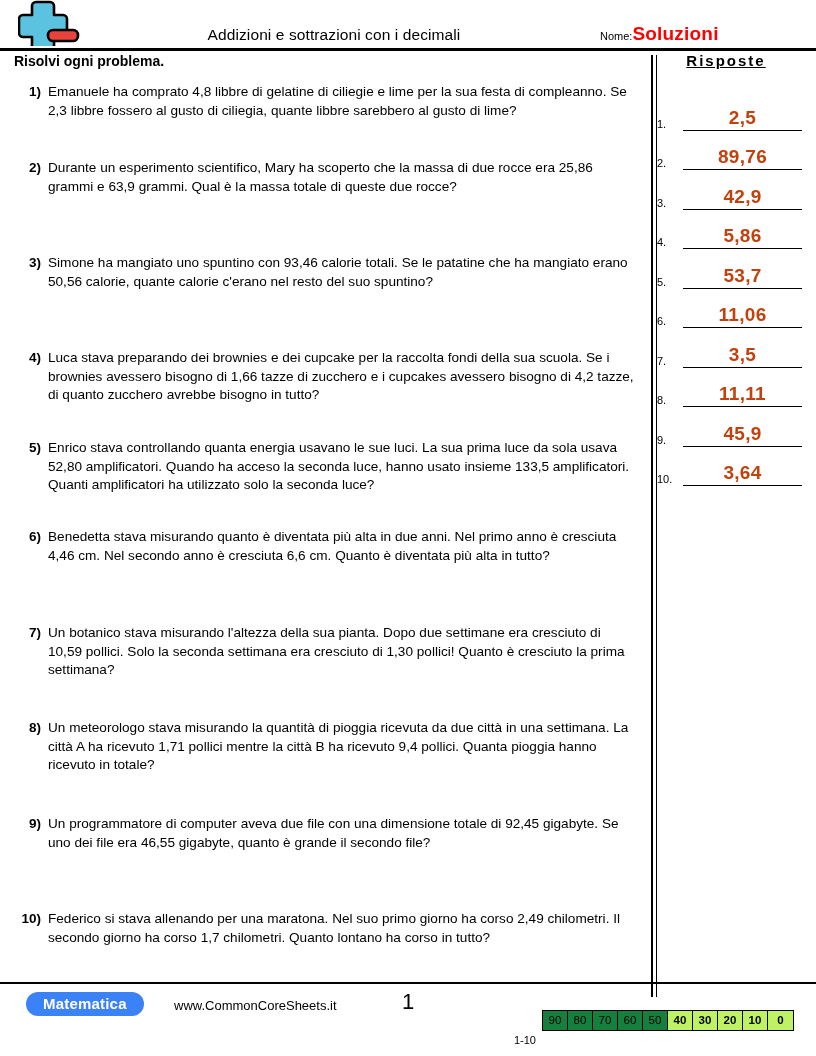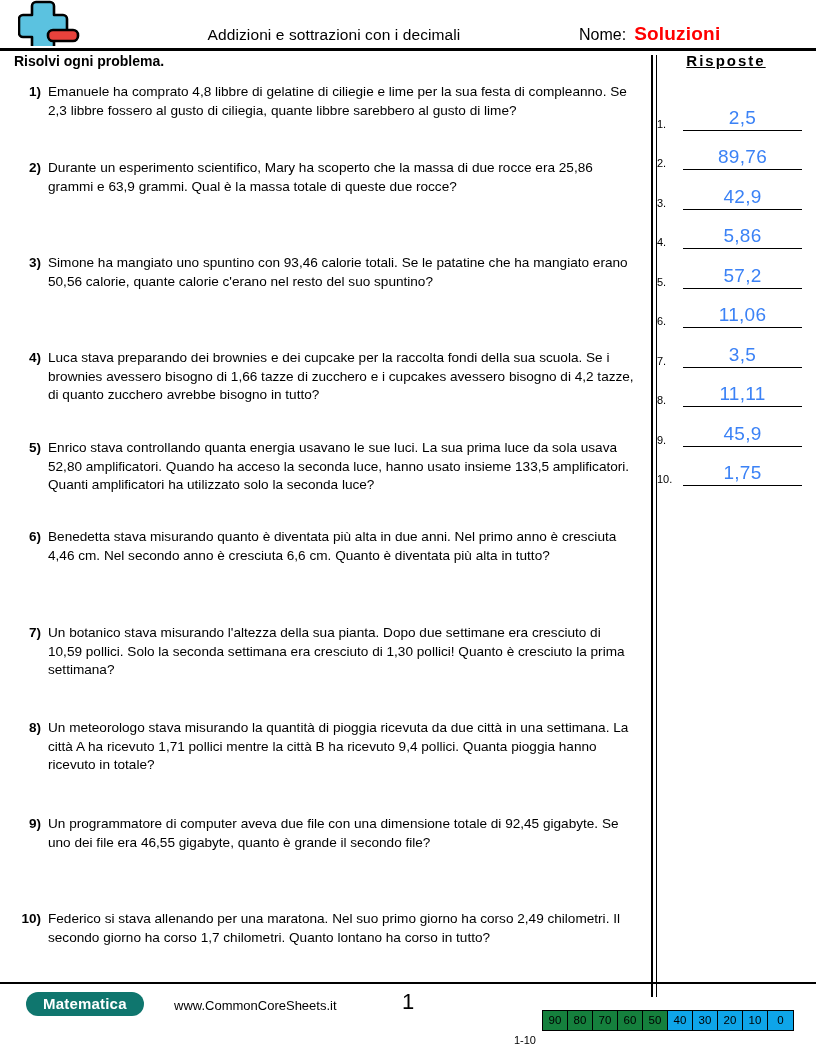--- a/index.html
+++ b/index.html
@@ -13,22 +13,22 @@
   .page { position: relative; width: 816px; height: 868px; padding: 0 14px; }
 
   
   .header { position: relative; height: 48px; display: flex; align-items: flex-end; padding-bottom: 2px; }
   .logo-mark { position: absolute; left: 4px; top: 0px; width: 62px; height: 46px; }
   .title-block {
     position: absolute; left: 90px; right: 0; bottom: 3px;
     display: flex; align-items: baseline;
   }
   .sheet-title { flex: 0 0 auto; width: 460px; text-align: center; font-size: 15.5px; letter-spacing: 0.1px; }
-  .name-label { font-size: 16px; margin-left: 15px; }
-  .name-value { font-size: 19px; font-weight: bold; color: #ff0000; margin-left: 8px; letter-spacing: 0.2px; }
+  .name-label { font-size: 11px; margin-left: 36px; }
+  .name-value { font-size: 19px; font-weight: bold; color: #ff0000; margin-left: 0; letter-spacing: 0.2px; }
 
   .rule-top { height: 3px; background: #000; margin: 0 -14px; }
 
   
   .subhead-row { display: flex; align-items: flex-start; height: 26px; }
   .instruction { width: 618px; font-size: 14px; font-weight: bold; padding-top: 2px; }
   .answers-title { flex: 1; text-align: center; font-size: 15px; font-weight: bold;
                    text-decoration: underline; letter-spacing: 2px; padding-top: 1px; padding-left: 18px; }
 
   .content { position: relative; display: flex; height: 905px; }
@@ -41,43 +41,43 @@
 
   .questions { width: 623px; padding-top: 6px; }
   .q { display: flex; margin-bottom: 0px; }
   .q-num { width: 34px; text-align: right; font-weight: bold; font-size: 13.5px; padding-right: 7px; padding-top: 1px; flex: 0 0 auto; }
   .q-text { flex: 1; font-size: 13.6px; line-height: 18.5px; }
 
   .answers { flex: 1; padding-left: 20px; padding-top: 14px; }
   .ans-row { display: flex; align-items: flex-end; height: 39.5px; }
   .ans-num { width: 26px; font-size: 11px; text-align: left; padding-bottom: 1px; flex: 0 0 auto; }
   .ans-line { flex: 1; border-bottom: 1.5px solid #000; text-align: center; padding-bottom: 1px; }
-  .ans-val { font-size: 19px; font-weight: normal; color: #3b82f6; letter-spacing: 0.3px; }
+  .ans-val { font-size: 19px; font-weight: bold; color: #c2410c; letter-spacing: 0.3px; }
 
   
   .footer-rule { height: 2px; background: #000; margin: 0 -14px; }
   .footer { position: relative; height: 52px; }
   .brand-badge {
     position: absolute; left: 12px; top: 8px;
-    background: #0f766e; color: #fff; border-radius: 13px;
+    background: #3b82f6; color: #fff; border-radius: 13px;
     font-size: 15px; font-weight: bold; padding: 3px 17px 4px 17px;
     letter-spacing: 0.2px;
   }
   .brand-site { position: absolute; left: 160px; top: 14px; font-size: 13px; }
   .page-num { position: absolute; left: 0; right: 0; top: 5px; text-align: center; font-size: 22px; }
 
   .scale { position: absolute; right: 8px; top: 10px; display: flex; align-items: center; }
   .scale-label { font-size: 11px; margin-right: 6px; margin-top: 40px; }
   .scale-cells { display: flex; border: 1px solid #000; }
   .scale-cell {
     width: 25px; height: 19px; line-height: 18px; text-align: center;
     font-size: 11.5px; border-right: 1px solid #000; background: #15803d;
   }
   .scale-cell:last-child { border-right: none; }
-  .scale-cell.hi { background: #0ea5e9; }
+  .scale-cell.hi { background: #bef264; font-weight: bold; }
 </style>
 </head>
 <body>
 
 <div class="page">
 
   <div class="header">
     <div class="logo-mark">
       <svg width="62" height="46" viewBox="0 0 62 46">
         <path d="M18 2 h14 a4 4 0 0 1 4 4 v9 h9 a4 4 0 0 1 4 4 v14 a4 4 0 0 1 -4 4 h-9 v9 a4 4 0 0 1 -4 4 h-14 a4 4 0 0 1 -4 -4 v-9 h-9 a4 4 0 0 1 -4 -4 v-14 a4 4 0 0 1 4 -4 h9 v-9 a4 4 0 0 1 4 -4 z" fill="#5bc2e0" stroke="#000" stroke-width="2.6" stroke-linejoin="round"></path>
@@ -165,21 +165,21 @@
       </div>
       <div class="ans-row">
         <div class="ans-num">4.</div>
         <div class="ans-line">
           <span class="ans-val">5,86</span>
         </div>
       </div>
       <div class="ans-row">
         <div class="ans-num">5.</div>
         <div class="ans-line">
-          <span class="ans-val">57,2</span>
+          <span class="ans-val">53,7</span>
         </div>
       </div>
       <div class="ans-row">
         <div class="ans-num">6.</div>
         <div class="ans-line">
           <span class="ans-val">11,06</span>
         </div>
       </div>
       <div class="ans-row">
         <div class="ans-num">7.</div>
@@ -195,21 +195,21 @@
       </div>
       <div class="ans-row">
         <div class="ans-num">9.</div>
         <div class="ans-line">
           <span class="ans-val">45,9</span>
         </div>
       </div>
       <div class="ans-row">
         <div class="ans-num">10.</div>
         <div class="ans-line">
-          <span class="ans-val">1,75</span>
+          <span class="ans-val">3,64</span>
         </div>
       </div>
     </div>
   </div>
 
   <div class="footer-rule"></div>
   <div class="footer">
     <div class="brand-badge">Matematica</div>
     <div class="brand-site">www.CommonCoreSheets.it</div>
     <div class="page-num">1</div>

